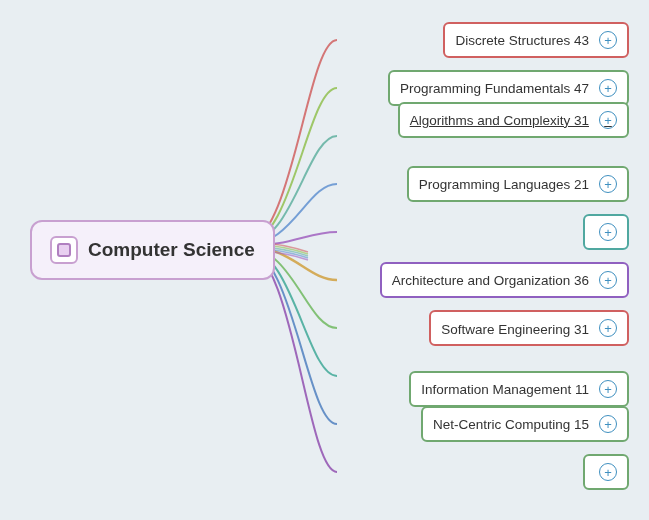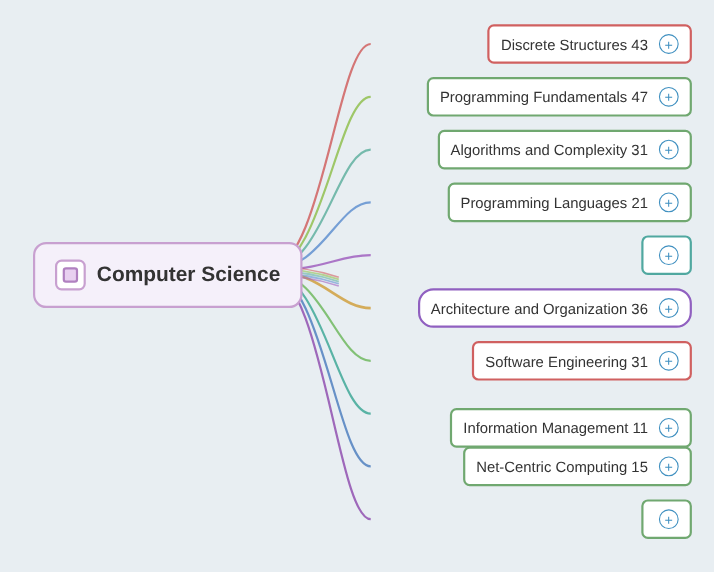--- a/index.html
+++ b/index.html
@@ -71,21 +71,20 @@
       font-size: 13.5px;
       color: #333;
       display: flex;
       align-items: center;
       gap: 6px;
       white-space: nowrap;
     }
 
     .branch-node.purple-border {
       border-color: #9060c0;
-      border-radius: 14px;
     }
     .branch-node.red-border {
       border-color: #d06060;
     }
     .branch-node.teal-border {
       border-color: #50a8a0;
     }
     .branch-node.green-border {
       border-color: #70a870;
     }
@@ -149,21 +148,21 @@
 
   <div id="branches-container">
       <div class="branch-node red-border" style="top: 22px;">
         <span>Discrete Structures 43</span>
         <div class="plus-btn">+</div>
       </div>
       <div class="branch-node green-border" style="top: 70px;">
         <span>Programming Fundamentals  47</span>
         <div class="plus-btn">+</div>
       </div>
-      <div class="branch-node green-border" style="top: 118px;">
+      <div class="branch-node green-border" style="top: 102px; text-decoration: underline;">
         <span>Algorithms and Complexity 31</span>
         <div class="plus-btn">+</div>
       </div>
       <div class="branch-node green-border" style="top: 166px;">
         <span>Programming Languages 21</span>
         <div class="plus-btn">+</div>
       </div>
       <div class="branch-node teal-border" style="top: 214px;">
         <div class="plus-btn">+</div>
       </div>

